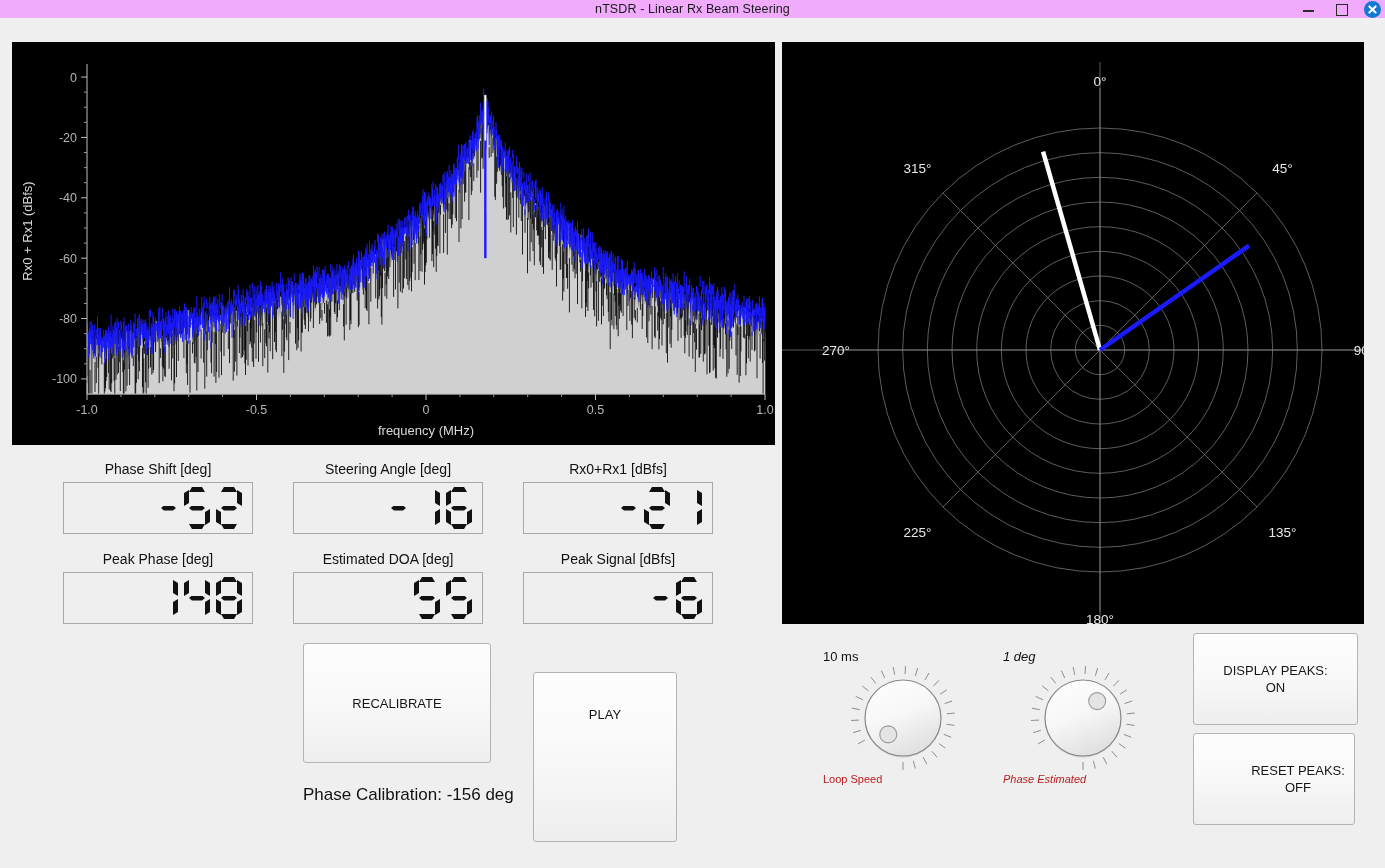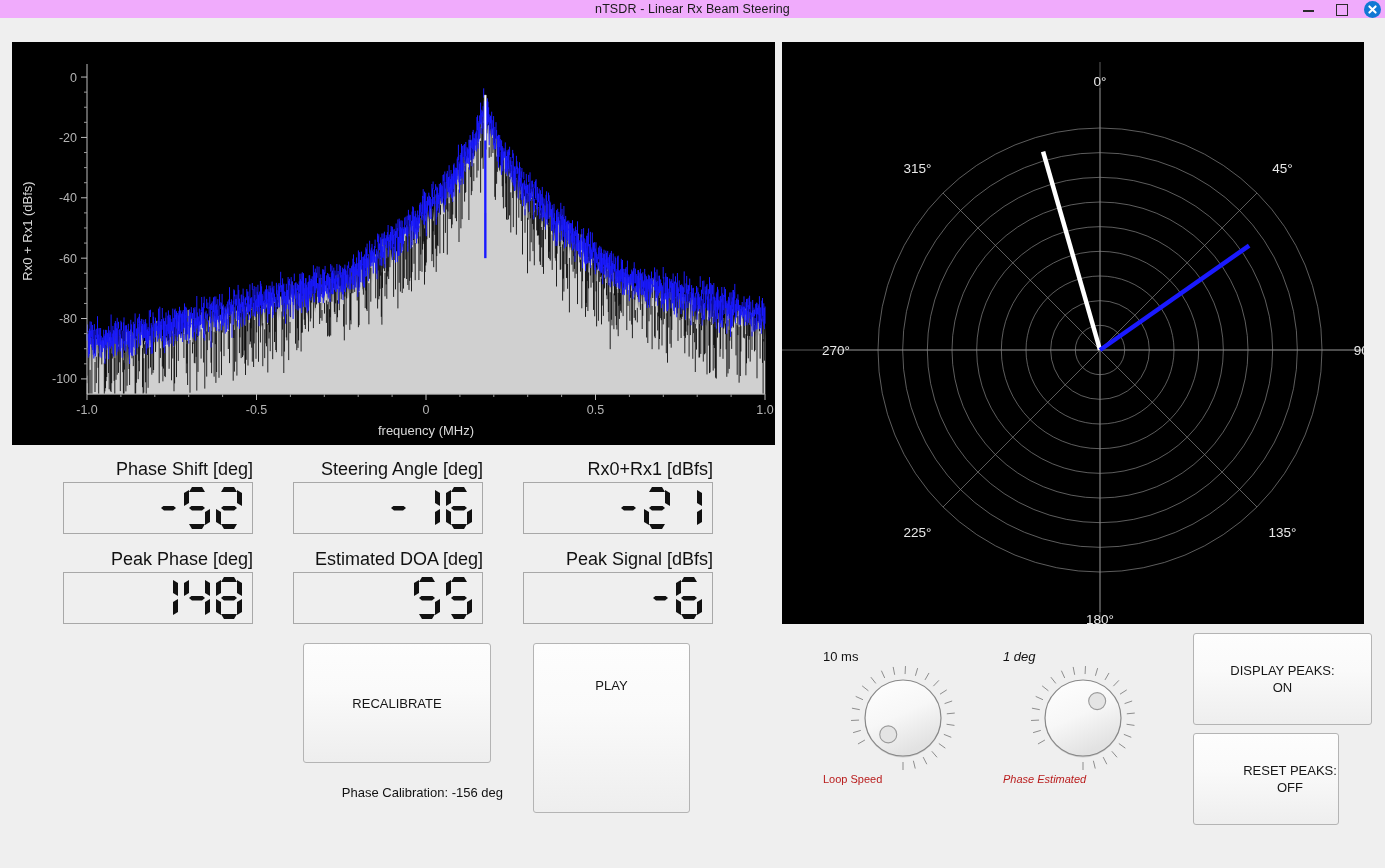--- a/index.html
+++ b/index.html
@@ -48,21 +48,21 @@
   
   #polar-panel {
     position: absolute; left: 782px; top: 42px; width: 582px; height: 582px;
     background: #000;
   }
   #polar-svg { display: block; }
 
   
   .readout-group { position: absolute; }
   .readout-label {
-    font-size: 18px; color: #111; text-align: right;
+    font-size: 14px; color: #111; text-align: center;
     height: 18px; line-height: 18px; margin-bottom: 4px;
     white-space: nowrap;
   }
   .lcd-box {
     background: #efefef;
     border: 1px solid #a8a8a8;
     width: 190px; height: 52px;
     overflow: hidden;
     position: relative;
   }
@@ -101,28 +101,28 @@
     border: 1px solid #b4b4b4;
     border-radius: 3px;
     display: flex; align-items: center; justify-content: center;
     font-size: 13px; color: #161616; text-align: center;
     line-height: 17px;
     cursor: default;
     position: absolute;
   }
   #recalibrate-button { left: 303px; top: 643px; width: 188px; height: 120px; }
   #recalibrate-button .lbl { margin-bottom: 0px; }
-  #play-button { left: 533px; top: 643px; width: 157px; height: 170px; }
+  #play-button { left: 533px; top: 672px; width: 144px; height: 170px; }
   #play-button .lbl { position: relative; top: -43px; }
-  #display-peaks-button { left: 1193px; top: 633px; width: 179px; height: 92px; }
-  #reset-peaks-button   { left: 1193px; top: 733px; width: 146px; height: 92px; padding-left: 48px; }
+  #display-peaks-button { left: 1193px; top: 633px; width: 165px; height: 92px; }
+  #reset-peaks-button   { left: 1193px; top: 733px; width: 162px; height: 92px; padding-left: 48px; }
 
   #phase-calibration-text {
     position: absolute; left: 303px; top: 785px; width: 200px;
-    font-size: 13px; color: #111; text-align: right; white-space: nowrap;
+    font-size: 17px; color: #111; text-align: left; white-space: nowrap;
   }
 
   
   .knob-group { position: absolute; width: 160px; }
   .knob-value { font-size: 13px; color: #111; height: 18px; line-height: 18px; }
   .knob-caption { font-size: 11px; color: #b91c1c; height: 18px; line-height: 18px; margin-top: 0; }
   .knob-svg-wrap { width: 160px; height: 104px; display: flex; justify-content: center; align-items: center; }
 </style>
 </head>
 <body>

